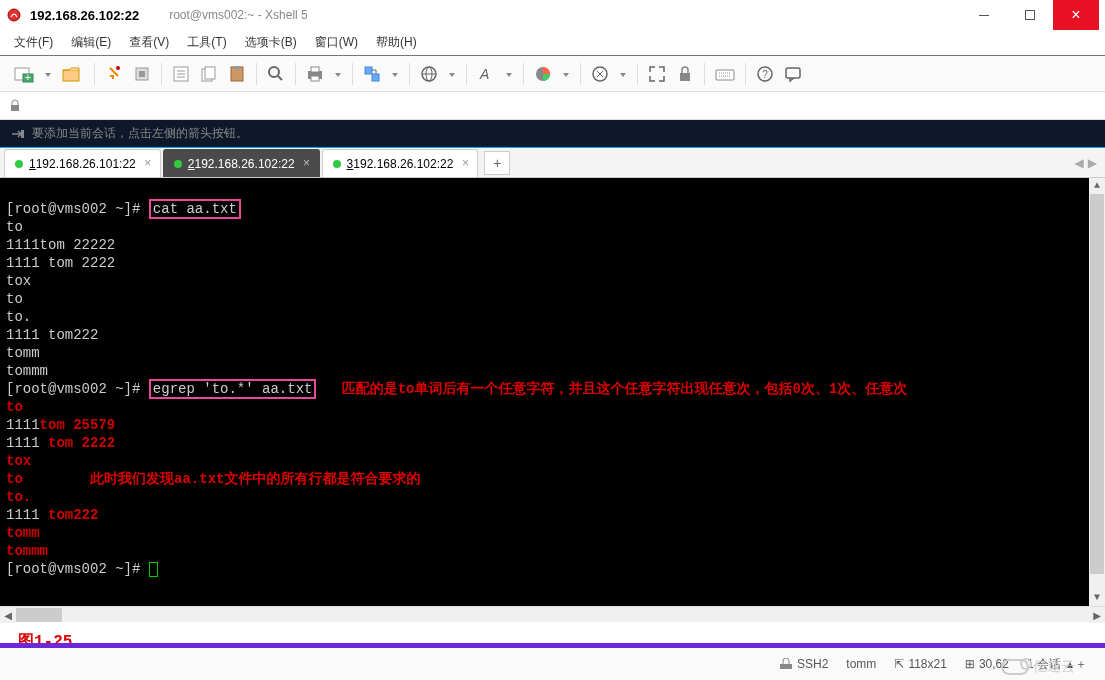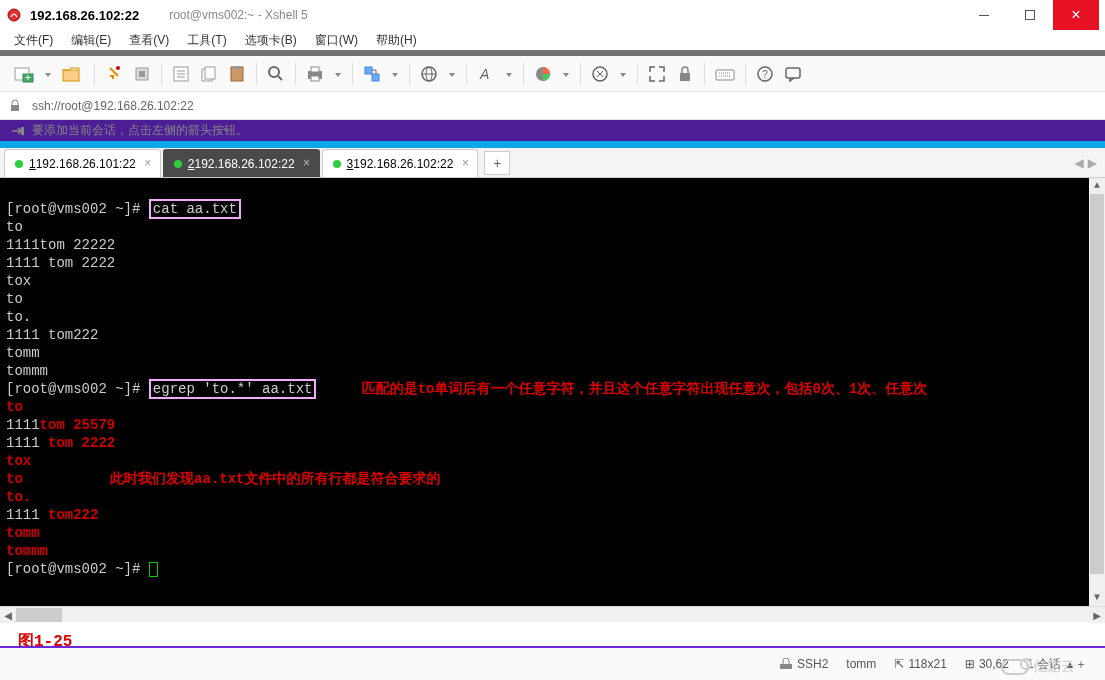--- a/index.html
+++ b/index.html
@@ -6,54 +6,54 @@
 body { font-family: "Microsoft YaHei", Tahoma, Arial, sans-serif; font-size: 12px; background: #fff; width: 1105px; height: 680px; overflow: hidden; position: relative; }
 .titlebar { height: 30px; background: #fff; display: flex; align-items: center; padding: 0 6px; border-bottom: 0; }
 .titlebar .app-icon { width: 16px; height: 16px; margin-right: 8px; }
 .titlebar .title-bold { font-weight: bold; font-size: 13px; margin-right: 10px; }
 .titlebar .title-sub { color: #888; font-size: 12px; margin-left: 20px; }
 .titlebar .win-btns { margin-left: auto; display: flex; }
 .win-btn { width: 46px; height: 30px; display: flex; align-items: center; justify-content: center; cursor: default; }
 .win-btn.min span { width: 10px; height: 0; border-top: 1px solid #555; display: inline-block; }
 .win-btn.max span { width: 10px; height: 10px; border: 1px solid #555; display: inline-block; }
 .win-btn.close { background: #e81123; color: #fff; font-size: 16px; line-height: 1; }
-.menubar { height: 26px; padding: 0 14px; display: flex; align-items: center; gap: 18px; color: #333; border-bottom: 6px solid #737373; }
+.menubar { height: 26px; padding: 0 14px; display: flex; align-items: center; gap: 18px; color: #333; border-bottom: 1px solid #737373; }
 .menubar span { cursor: default; }
 .toolbar { height: 36px; padding: 4px 10px; display: flex; align-items: center; gap: 2px; border-bottom: 1px solid #e0e0e0; background: #fafafa; }
 .tool-btn { display: flex; align-items: center; justify-content: center; padding: 3px 3px; border-radius: 2px; }
 .tool-sep { width: 1px; height: 22px; background: #ddd; margin: 0 4px; }
 .addrbar { height: 28px; display: flex; align-items: center; padding: 2px 8px; border-bottom: 1px solid #e0e0e0; background: #fff; }
 .addrbar .lock { color: #888; margin-right: 6px; }
 .addrbar .url { color: #666; flex: 1; padding: 2px 4px; }
-.tipbar { height: 28px; display: flex; align-items: center; padding: 2px 10px; border-bottom: 7px solid #0ea5e9; background: #4c1d95; color: #888; }
+.tipbar { height: 28px; display: flex; align-items: center; padding: 2px 10px; border-bottom: 1px solid #0ea5e9; background: #0f172a; color: #888; }
 .tipbar .arrow { margin-right: 6px; }
 .tabbar { height: 30px; display: flex; align-items: flex-end; background: #f4f4f4; border-bottom: 1px solid #ccc; padding-left: 4px; position: relative; }
 .tab { height: 28px; padding: 0 24px 0 10px; display: flex; align-items: center; border: 1px solid #ccc; border-bottom: none; background: #fff; margin-right: 2px; position: relative; border-radius: 3px 3px 0 0; font-size: 12px; }
 .tab.active { background: #4a4a4a; color: #fff; border-color: #4a4a4a; }
 .tab .dot { width: 8px; height: 8px; background: #2ecc40; border-radius: 50%; margin-right: 6px; display: inline-block; }
 .tab.active .dot { background: #2ecc40; }
 .tab .tx { position: absolute; right: 6px; top: 7px; width: 12px; height: 12px; color: #999; font-size: 12px; line-height: 12px; text-align: center; }
 .tab.active .tx { color: #bbb; }
 .tab .num { text-decoration: underline; }
 .tab-add { width: 26px; height: 24px; display: flex; align-items: center; justify-content: center; border: 1px solid #ccc; background: #fff; margin-left: 4px; margin-bottom: 2px; font-size: 14px; color: #666; }
 .tab-arrows { margin-left: auto; margin-right: 8px; color: #aaa; display: flex; gap: 4px; font-size: 12px; align-self: center; }
 .terminal { background: #000; color: #ccc; font-family: Consolas, "Courier New", monospace; font-size: 14px; line-height: 18px; padding: 4px 6px 4px 6px; white-space: pre; height: 428px; overflow-y: hidden; position: relative; }
 .term-scroll { position: absolute; right: 0; top: 0; width: 16px; height: 100%; background: #f0f0f0; }
 .term-thumb { position: absolute; top: 16px; width: 14px; left: 1px; height: 380px; background: #ccc; }
 .term-arrow { position: absolute; width: 16px; height: 16px; background: #f0f0f0; color: #666; font-size: 10px; display: flex; align-items: center; justify-content: center; }
 .prompt { color: #ccc; }
-.red-box { border: 2px solid #f0abfc; padding: 0 2px; }
+.red-box { border: 2px solid #ec4899; padding: 0 2px; }
 .hl { color: #c00; font-weight: bold; }
-.annot { color: #d00; font-weight: bold; margin-left: 20px; }
+.annot { color: #d00; font-weight: bold; }
 .cursor-box { display: inline-block; width: 9px; height: 15px; border: 1px solid #0c0; vertical-align: text-bottom; }
 .term-hscroll { height: 16px; background: #f0f0f0; border-top: 1px solid #ddd; position: relative; }
 .hs-track { position: absolute; left: 16px; right: 20px; height: 14px; top: 1px; }
 .hs-thumb { position: absolute; left: 0; width: 46px; height: 14px; background: #ccc; top: 0; }
 .fig-label { color: #d00; font-weight: bold; font-size: 16px; position: absolute; left: 18px; bottom: 28px; font-family: Liberation Mono, monospace; }
-.statusbar { position: absolute; bottom: 0; left: 0; right: 0; height: 24px; border-top: 2px solid #6d28d9; background: #fafafa; display: flex; align-items: center; padding: 16px 10px; color: #555; }
+.statusbar { position: absolute; bottom: 0; left: 0; right: 0; height: 24px; border-top: 5px solid #6d28d9; background: #fafafa; display: flex; align-items: center; padding: 16px 10px; color: #555; }
 .statusbar .sp { flex: 1; }
 .statusbar .seg { margin-left: 18px; }
 .watermark { position: absolute; right: 30px; bottom: 4px; color: #ccc; font-size: 14px; display: flex; align-items: center; gap: 4px; }
 .wm-icon { width: 28px; height: 16px; border: 2px solid #ccc; border-radius: 10px; position: relative; }
 .wm-icon::before { content: ""; position: absolute; width: 8px; height: 8px; border: 2px solid #ccc; border-radius: 50%; right: -5px; top: -3px; }
 svg { display: block; }
 </style>
 </head>
 <body>
 
@@ -259,21 +259,20 @@
     </span>
 </div>
 
 <div class="addrbar">
   <span class="lock">
     <svg width="14" height="14">
         <rect x="3" y="6" width="8" height="6" fill="#888"></rect>
         <path d="M4 6 L4 4 A3 3 0 0 1 10 4 L10 6" fill="none" stroke="#888"></path>
       </svg>
   </span>
-  <span class="url">ssh://root@192.168.26.102:22</span>
 </div>
 
 <div class="tipbar">
   <span class="arrow">
     <svg width="16" height="14">
         <path d="M2 7 L10 7 M8 4 L11 7 L8 10" stroke="#888" fill="none" stroke-width="1.5"></path>
         <rect x="11" y="3" width="3" height="8" fill="#888"></rect>
       </svg>
   </span>
   <span>要添加当前会话，点击左侧的箭头按钮。</span>

